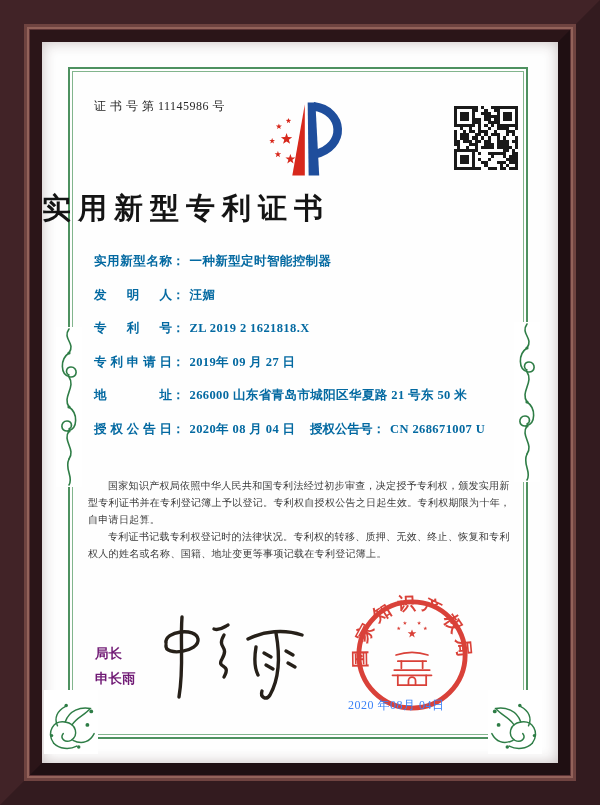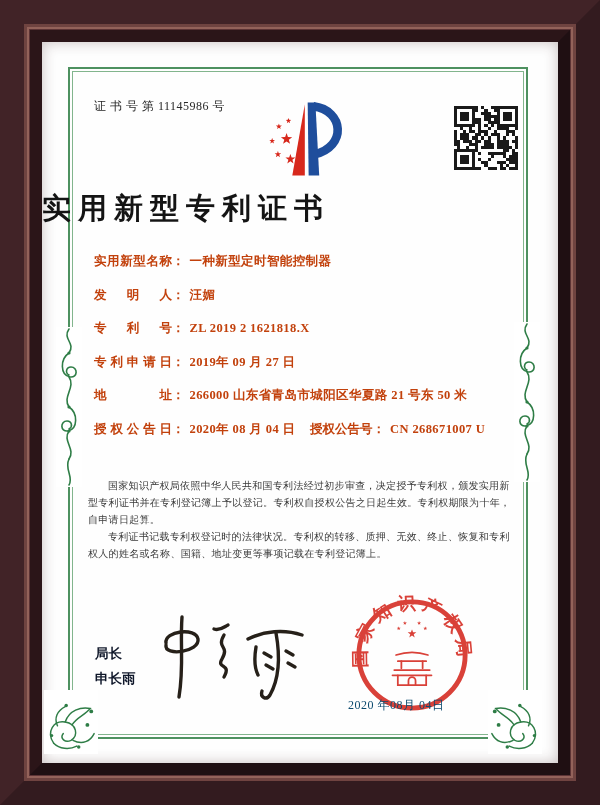--- a/index.html
+++ b/index.html
@@ -15,34 +15,34 @@
          box-shadow:inset 0 0 14px rgba(60,30,30,.28);}
   
   .cb-outer{position:absolute;left:26px;top:25px;width:460px;height:672px;border:2px solid #4e9160;}
   .cb-inner{position:absolute;left:2px;top:2px;right:2px;bottom:2px;border:1px solid #82b58d;}
   .orn{position:absolute;background:#fff;display:flex;align-items:center;justify-content:center;}
   .cert-no{position:absolute;left:52px;top:56px;font-size:12px;color:#262626;letter-spacing:.5px;}
   .logo{position:absolute;left:210px;top:56px;width:96px;height:84px;}
   .qr{position:absolute;left:412px;top:64px;width:64px;height:64px;}
   .title{position:absolute;left:0;top:147px;width:516px;text-align:left;font-size:29px;
          font-weight:700;color:#141414;letter-spacing:7px;}
-  .fields{position:absolute;left:52px;top:211px;width:420px;font-size:12.5px;font-weight:600;color:#c2410c;}
+  .fields{position:absolute;left:52px;top:211px;width:420px;font-size:12.5px;font-weight:600;color:#0369a1;}
   .frow{height:17px;line-height:17px;margin-bottom:16.5px;white-space:nowrap;}
   .flabel{display:inline-block;width:78px;text-align:justify;text-align-last:justify;}
   .fcolon{display:inline-block;}
   .fval{margin-left:5px;letter-spacing:.4px;}
   .grant2{position:absolute;left:216px;top:0;}
   .bodytxt{position:absolute;left:46px;top:435px;width:426px;font-size:10px;line-height:17px;
            color:#3a3a3a;letter-spacing:.3px;}
   .bodytxt p{margin:0;text-indent:2em;}
   .signer{position:absolute;left:53px;top:599px;font-family:"Liberation Sans",sans-serif;
-          font-size:13.5px;font-weight:700;color:#0f172a;line-height:25px;}
+          font-size:13.5px;font-weight:700;color:#701a75;line-height:25px;}
   .sig{position:absolute;left:110px;top:563px;width:160px;height:100px;}
   .seal{position:absolute;left:308px;top:551px;width:124px;height:124px;opacity:.88;}
-  .sealdate{position:absolute;left:306px;top:655px;width:150px;font-size:12px;color:#0c4a6e;
+  .sealdate{position:absolute;left:306px;top:655px;width:150px;font-size:12px;color:#3b82f6;
             letter-spacing:.5px;z-index:5;}
   svg{display:block;}
 </style>
 </head>
 <body>
 
 <div class="stage">
  <div class="f1">
       <div class="f2">
         <div class="f3">

